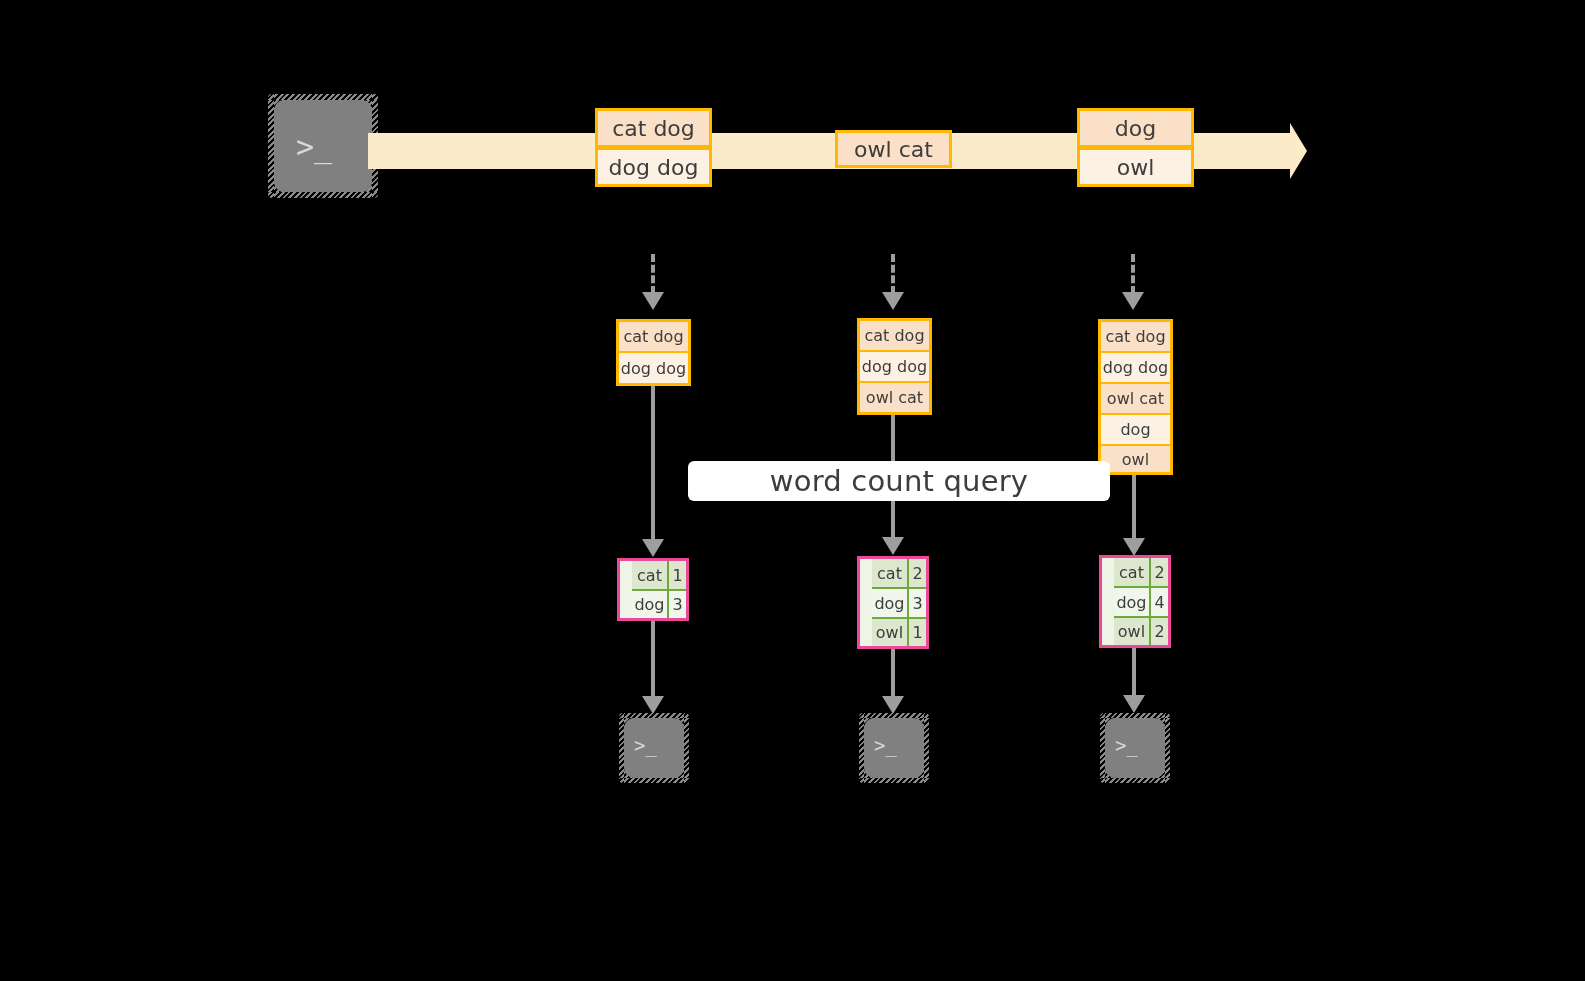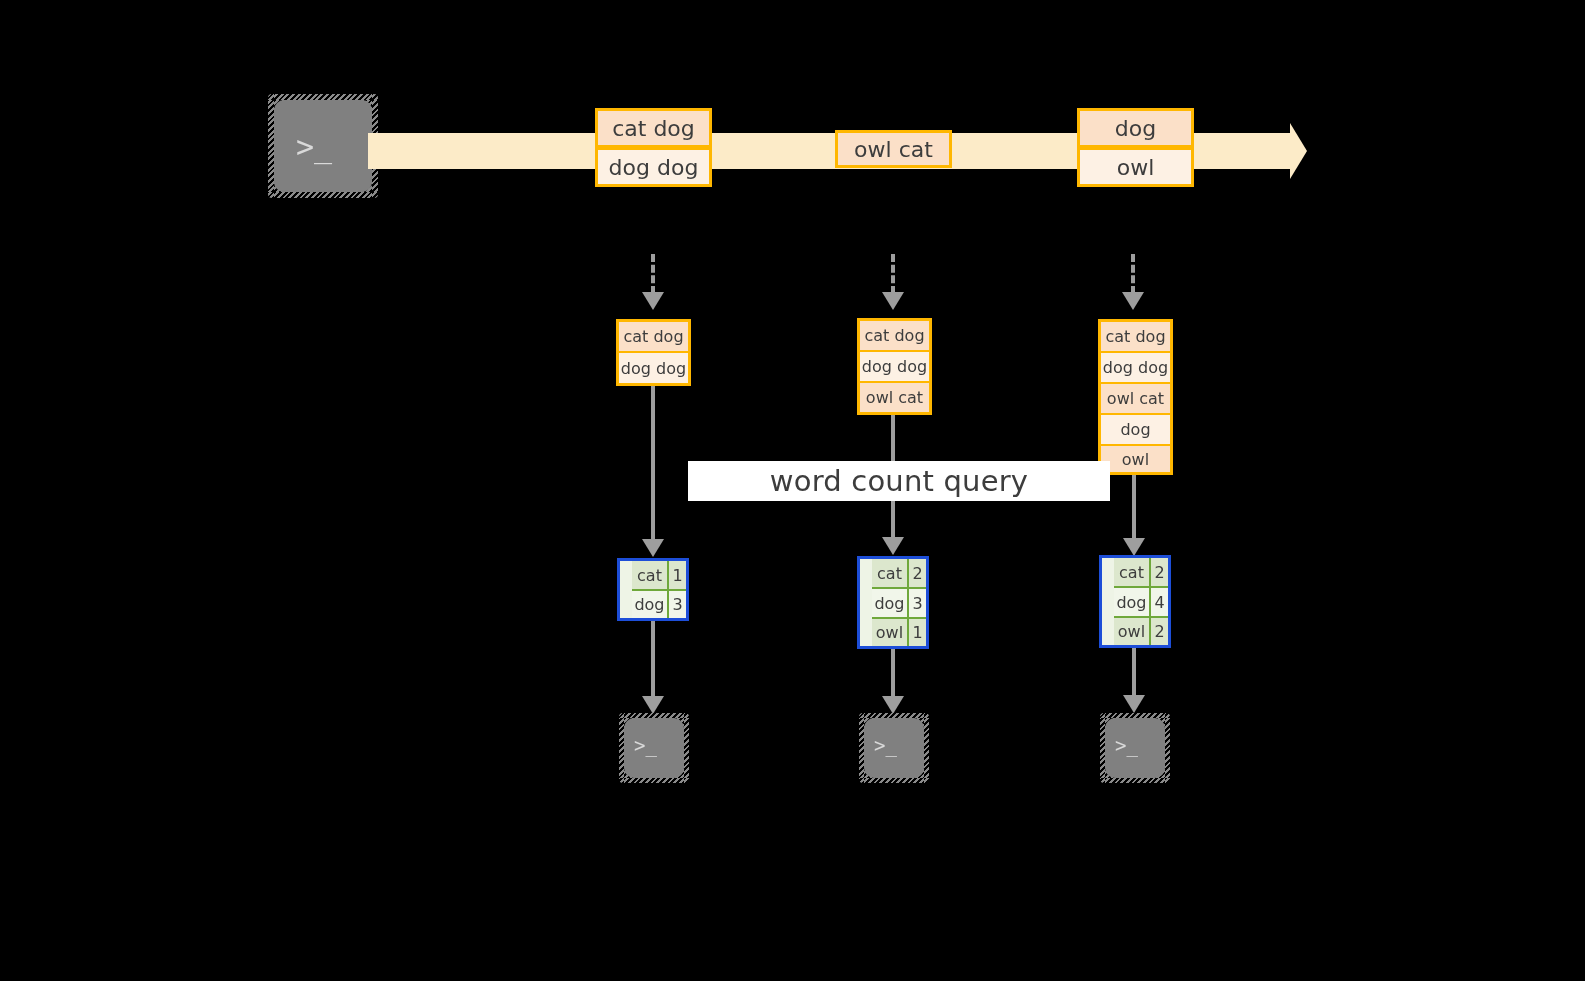--- a/index.html
+++ b/index.html
@@ -90,21 +90,21 @@
     border-bottom: 2px solid #FFB700;
   }
   .stack .srow:last-child { border-bottom: none; }
   .stack .srow.peach { background: #FBE0C8; }
   .stack .srow.cream { background: #FDF1E4; }
 
   
   .gtable {
     position: absolute;
     box-sizing: border-box;
-    border: 3px solid #1d4ed8;
+    border: 3px solid #ec4899;
     background: #EEF4E6;
     padding-left: 12px;
   }
   .gtable .grow {
     display: flex;
     box-sizing: border-box;
     border-bottom: 2px solid #6FA83B;
   }
   .gtable .grow:last-child { border-bottom: none; }
   .gtable .gcell {
@@ -147,20 +147,21 @@
     border-top: 18px solid #9e9e9e;
   }
 
   
   .query-band {
     position: absolute;
     background: #FFFFFF;
     display: flex;
     align-items: center;
     justify-content: center;
+    border-radius: 6px;
   }
   .query-band .qlabel {
     color: #3d3d3d;
     font-size: 29px;
     white-space: nowrap;
     letter-spacing: 0.2px;
   }
 </style>
 </head>
 <body>

